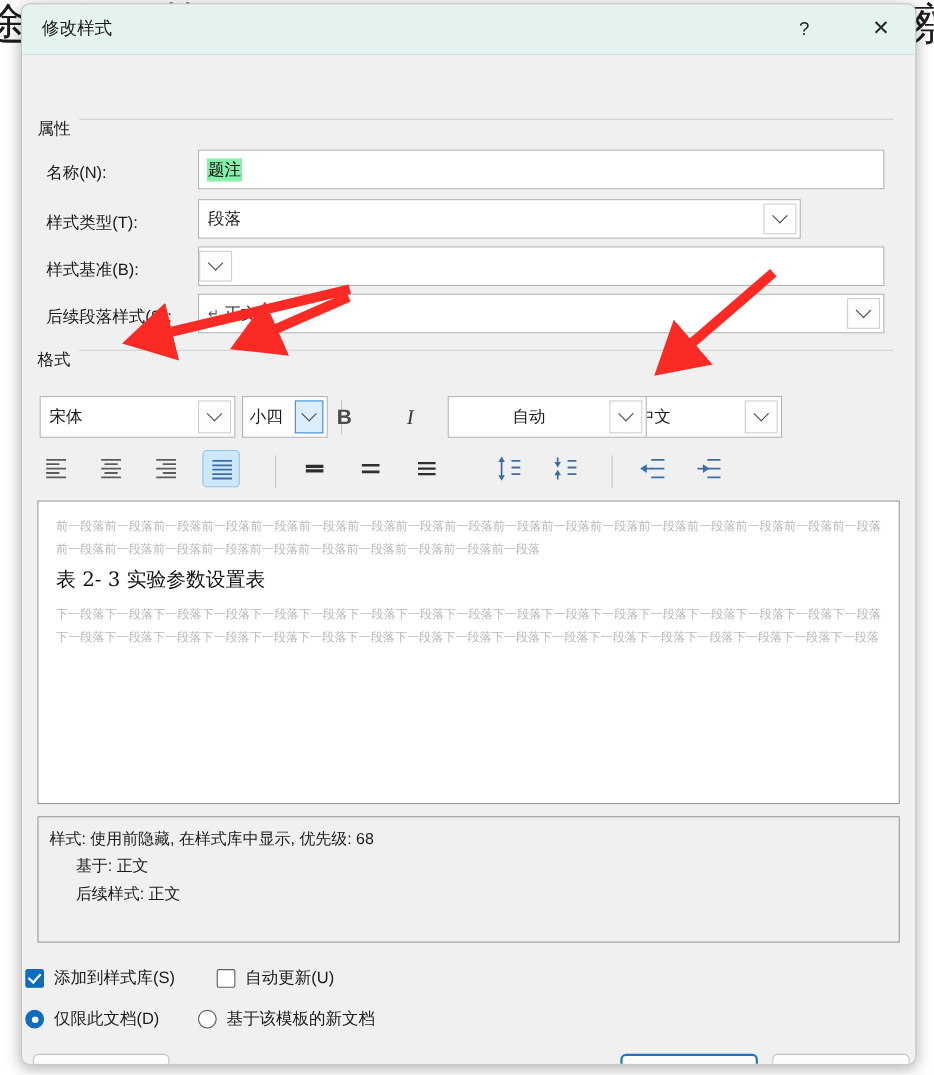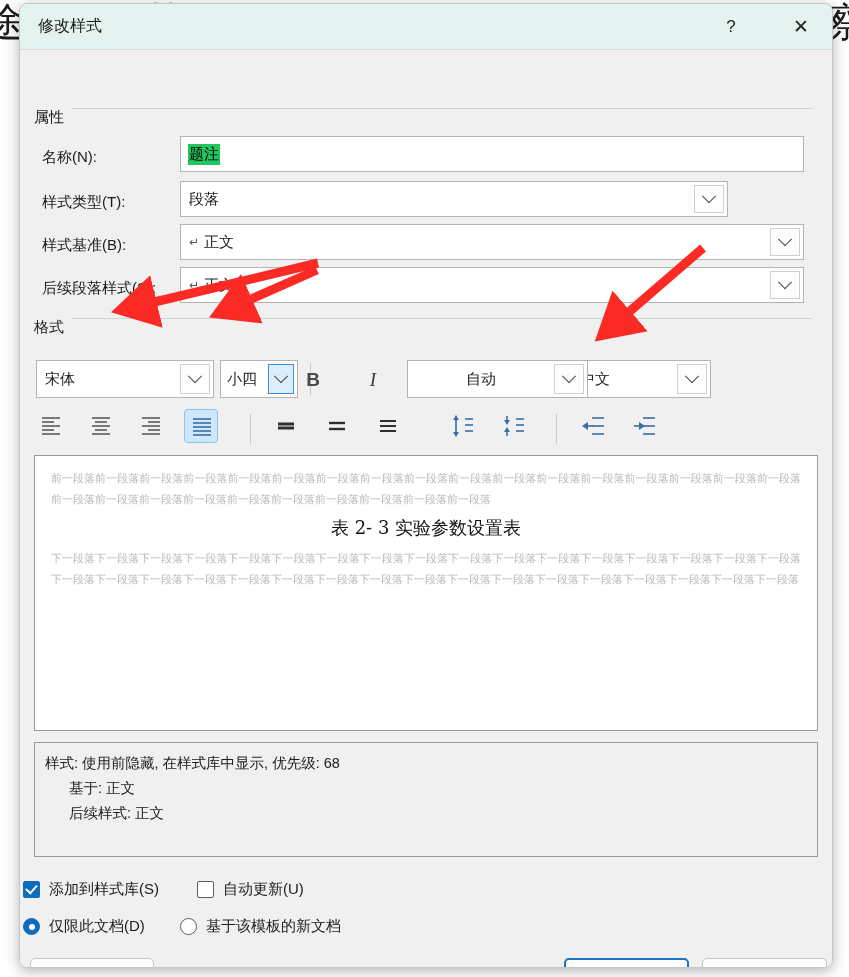--- a/index.html
+++ b/index.html
@@ -115,21 +115,21 @@
     background: #ffffff;
     border: 1px solid #b4b4b4;
     box-sizing: border-box;
     display: flex;
     align-items: center;
     font-size: 15px;
     color: #1b1b1b;
     padding-left: 7px;
   }
   .textbox .sel {
-    background: #22c55e;
+    background: #86efac;
     color: #000;
     padding: 1px 1px;
   }
   .pilcrow {
     font-size: 12px;
     color: #555;
     margin-right: 5px;
     display: inline-block;
     transform: translateY(-1px);
   }
@@ -223,21 +223,20 @@
     text-align: justify;
     word-break: break-all;
     margin: 0;
   }
   .pv-sample {
     color: #111;
     font-family: "DejaVu Serif", "Liberation Serif", serif;
     font-size: 18px;
     line-height: 28px;
     margin: 4px 0 6px 0;
-    text-align: center;
   }
 
   
   .desc {
     position: absolute;
     background: #f0f0f0;
     border: 1px solid #9a9a9a;
     box-sizing: border-box;
     padding: 8px 10px;
     font-size: 14.5px;
@@ -361,21 +360,20 @@
       <div class="field-label" style="left:22px; top:143px;">样式类型(T):</div>
       <div class="combo" style="left:160px; top:131px; width:548px; height:36px;">
         <span class="val">段落</span>
         <span class="arrow-btn">
             <span class="chev"></span>
           </span>
       </div>
 
       <div class="field-label" style="left:22px; top:186px;">样式基准(B):</div>
       <div class="combo" style="left:160px; top:174px; width:624px; height:36px;">
-        <span class="val"><span class="pilcrow">↵</span><span>正文</span></span>
         <span class="arrow-btn">
             <span class="chev"></span>
           </span>
       </div>
 
       <div class="field-label" style="left:22px; top:229px;">后续段落样式(S):</div>
       <div class="combo" style="left:160px; top:217px; width:624px; height:36px;">
         <span class="val"><span class="pilcrow">↵</span><span>正文</span></span>
         <span class="arrow-btn">
             <span class="chev"></span>

